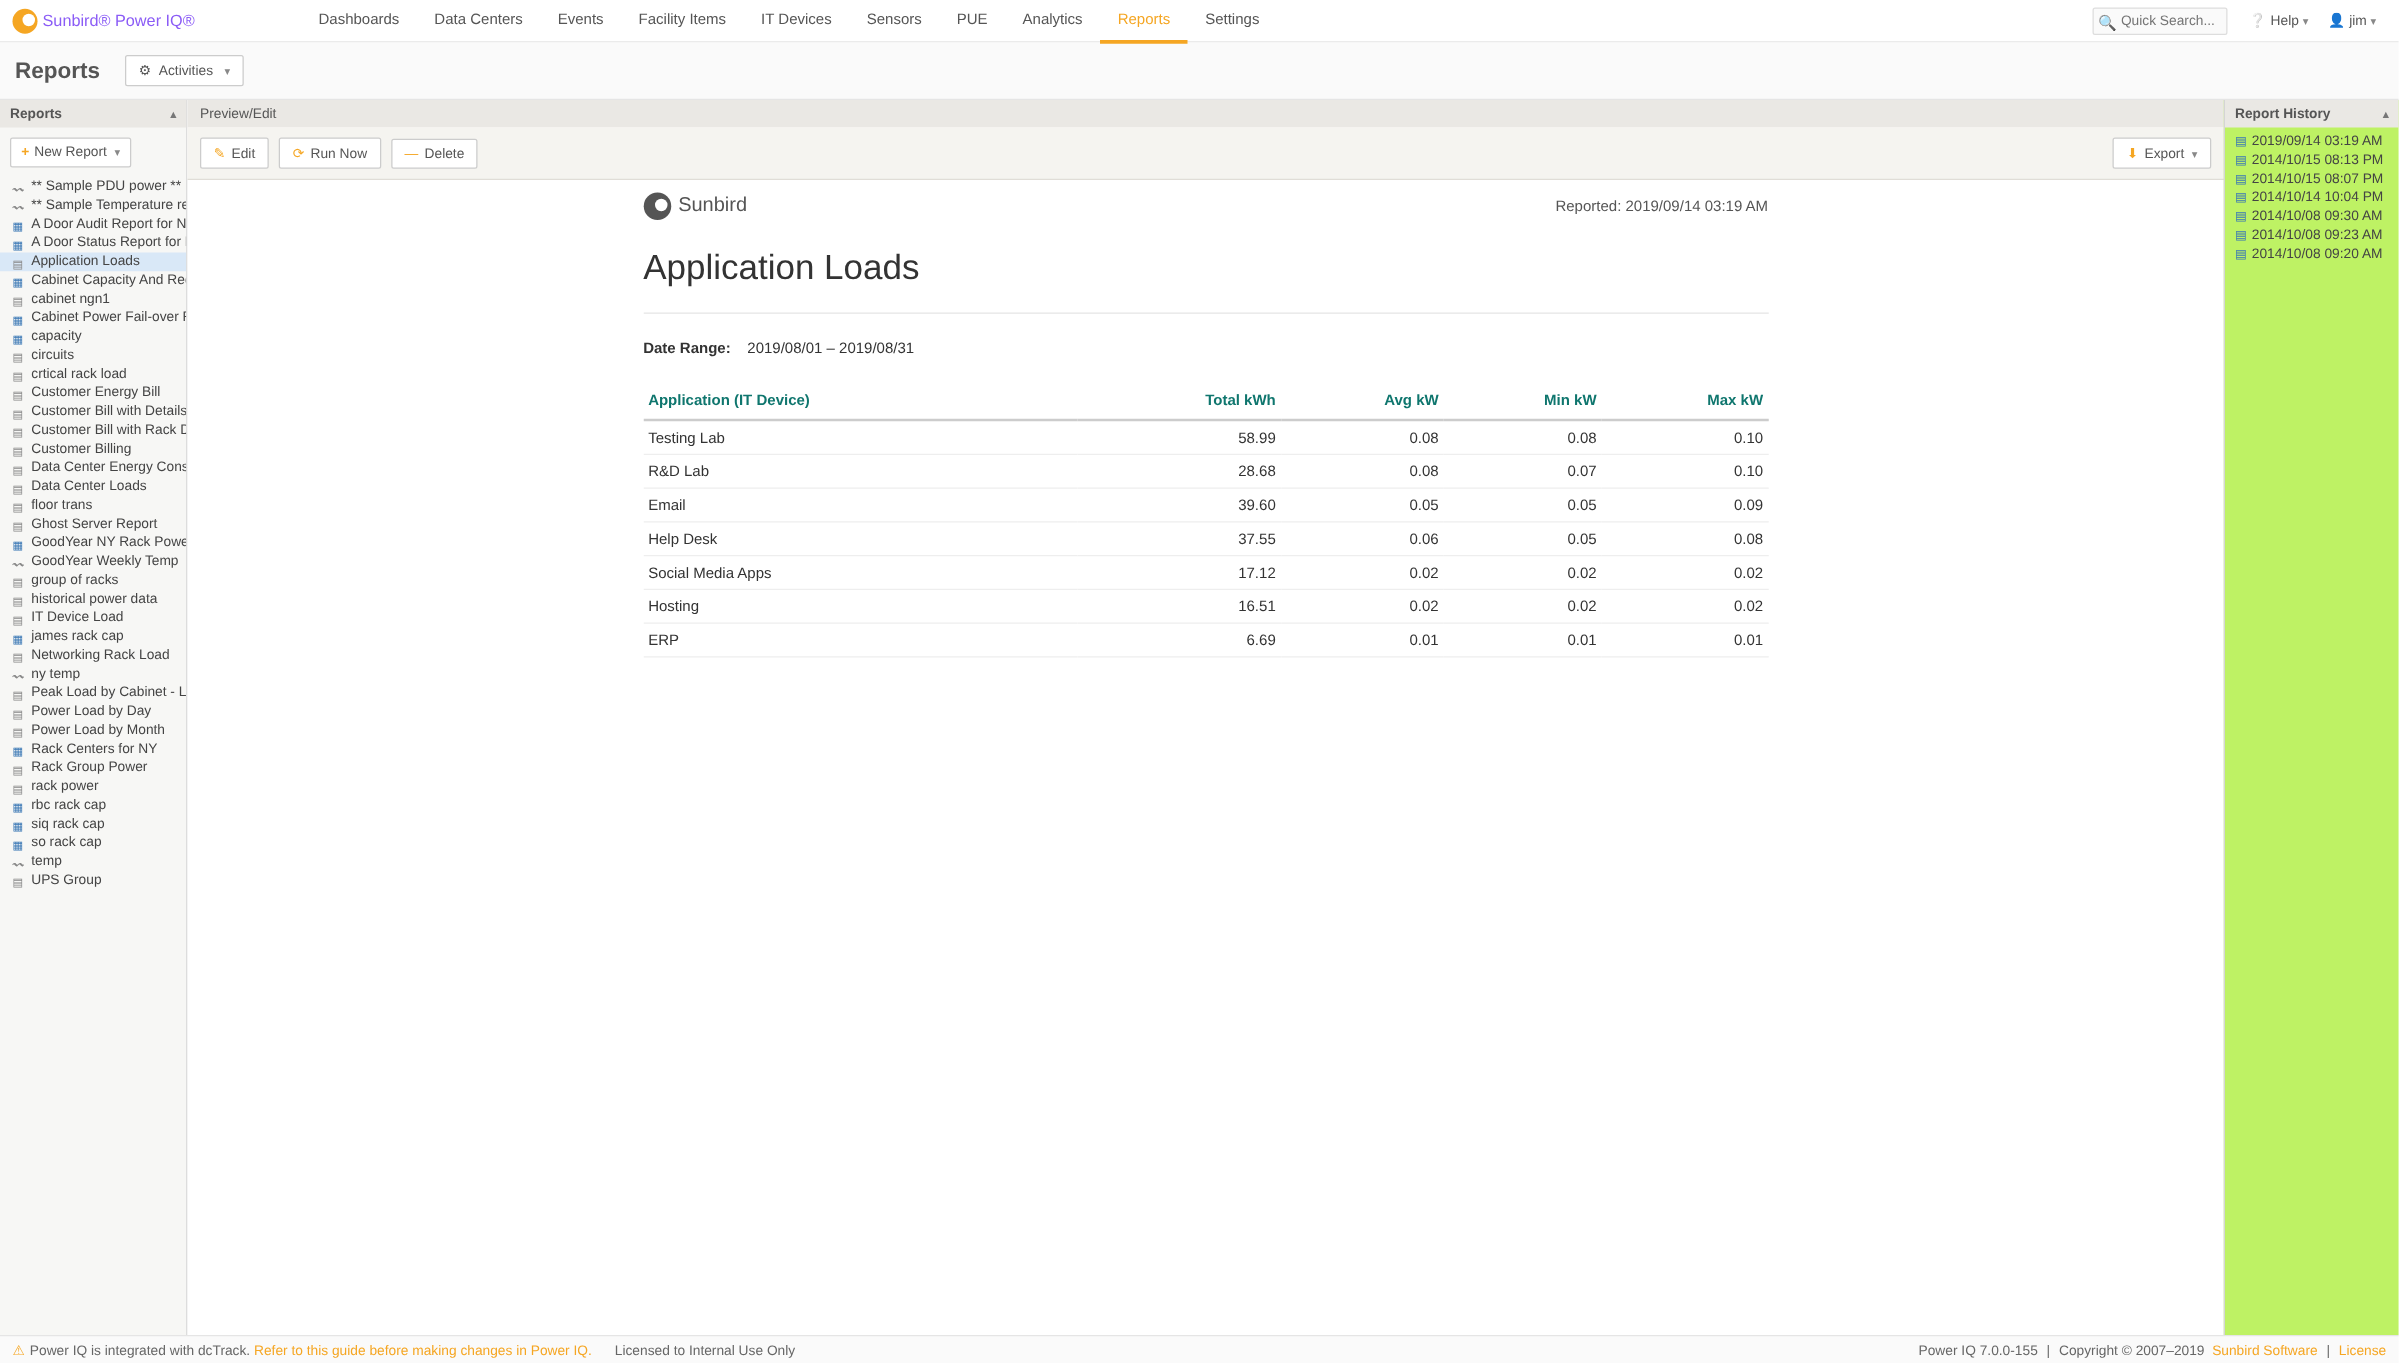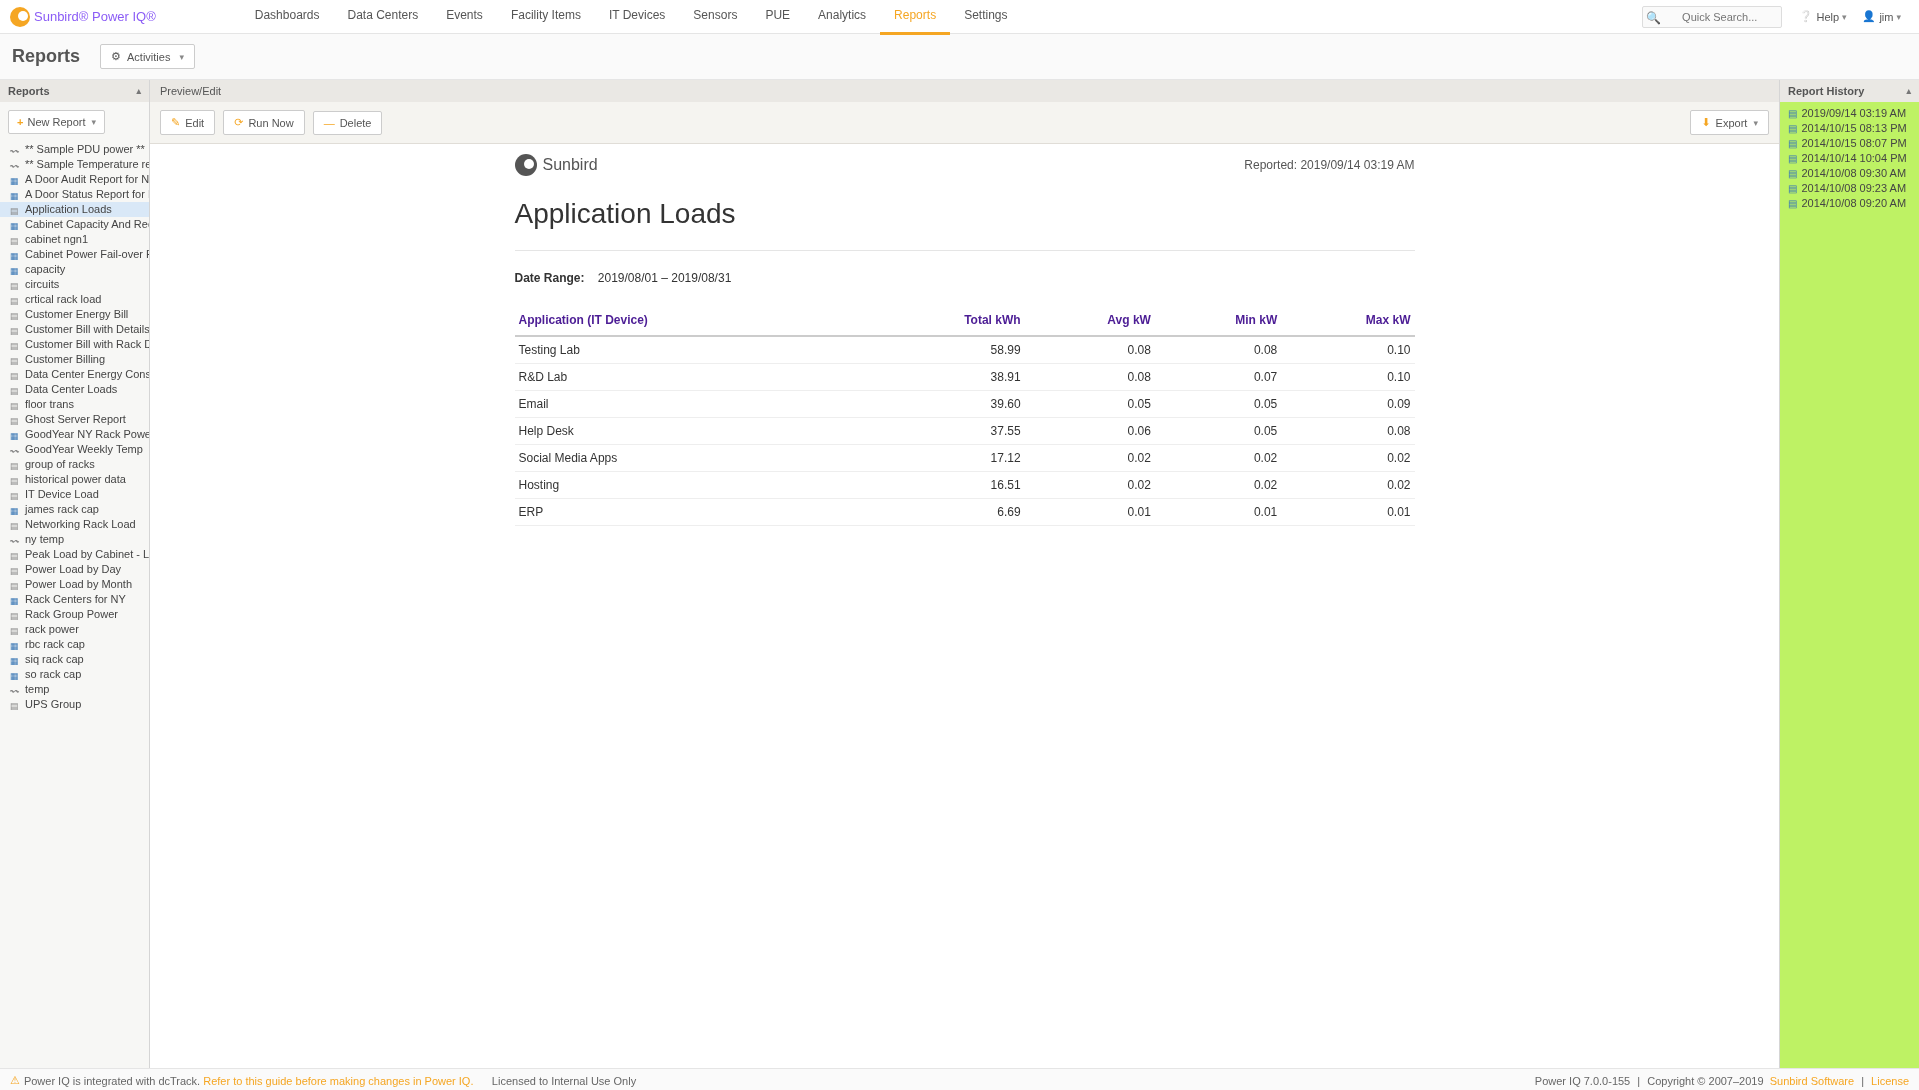--- a/index.html
+++ b/index.html
@@ -8,21 +8,21 @@
 
 .topbar { display: flex; align-items: center; height: 34px; border-bottom: 1px solid #e5e5e5; padding: 0 10px; }
 .logo-wrap { display: flex; align-items: center; padding-right: 15px; }
 .logo-icon { width: 20px; height: 20px; background: #f5a623; border-radius: 50%; position: relative; margin-right: 4px; }
 .logo-icon::after { content: ''; position: absolute; width: 10px; height: 10px; background: #fff; border-radius: 50%; top: 4px; left: 8px; }
 .logo-text { font-size: 13px; color: #8b5cf6; }
 .nav-links { display: flex; flex: 1; margin-left: 70px; }
 .nav-link { padding: 0 14px; line-height: 34px; color: #555; cursor: pointer; border-bottom: 3px solid transparent; }
 .nav-link.active { color: #f5a623; border-bottom-color: #f5a623; }
 .search-wrap { position: relative; margin-right: 10px; }
-.search-input { width: 140px; padding: 4px 6px 4px 22px; border: 1px solid #ddd; border-radius: 2px; font-size: 11px; color: #999; background: #fafafa; text-align: center; }
+.search-input { width: 108px; padding: 4px 6px 4px 22px; border: 1px solid #ddd; border-radius: 2px; font-size: 11px; color: #999; background: #fafafa; }
 .search-icon-top { position: absolute; left: 5px; top: 5px; width: 12px; height: 12px; }
 .user-wrap { display: flex; align-items: center; }
 .user-item { padding: 0 8px; color: #555; font-size: 11px; cursor: pointer; display: flex; align-items: center; }
 .caret { margin-left: 3px; font-size: 9px; color: #888; }
 
 
 .page-header { display: flex; align-items: center; padding: 10px 12px; border-bottom: 1px solid #e5e5e5; background: #fafafa; }
 .page-title { font-size: 18px; font-weight: 600; color: #555; margin-right: 20px; }
 .activities-btn { border: 1px solid #ccc; background: #fff; padding: 5px 10px; border-radius: 2px; color: #555; cursor: pointer; display: inline-flex; align-items: center; font-size: 11px; }
 
@@ -60,21 +60,21 @@
 .report-top { display: flex; justify-content: space-between; align-items: center; padding: 10px 0; }
 .sunbird-logo { display: flex; align-items: center; }
 .sunbird-icon { width: 22px; height: 22px; background: #555; border-radius: 50%; position: relative; margin-right: 6px; }
 .sunbird-icon::after { content: ''; position: absolute; width: 10px; height: 10px; background: #fff; border-radius: 50%; top: 5px; left: 9px; }
 .sunbird-text { font-size: 16px; color: #555; }
 .reported-text { font-size: 12px; color: #555; }
 .report-title { font-size: 28px; font-weight: 400; color: #333; padding: 12px 0 20px 0; border-bottom: 1px solid #e5e5e5; margin-bottom: 20px; }
 .date-range-row { padding: 0 0 20px 0; font-size: 12px; color: #333; }
 .date-label { font-weight: 600; display: inline-block; width: 80px; }
 .report-table { width: 100%; border-collapse: collapse; }
-.report-table th { text-align: right; font-weight: 600; padding: 8px 4px; border-bottom: 2px solid #ccc; font-size: 12px; color: #4c1d95; }
+.report-table th { text-align: right; font-weight: 600; padding: 8px 4px; border-bottom: 2px solid #ccc; font-size: 12px; color: #0f766e; }
 .report-table th:first-child { text-align: left; }
 .report-table td { text-align: right; padding: 6px 4px; border-bottom: 1px solid #eee; font-size: 12px; color: #333; }
 .report-table td:first-child { text-align: left; }
 
 
 .history { width: 140px; border-left: 1px solid #d5d5d5; background: #bef264; }
 .history-list { padding: 4px 0; }
 .history-item { padding: 1px 8px; color: #444; cursor: pointer; font-size: 11px; display: flex; align-items: center; line-height: 13px; }
 .history-icon { margin-right: 4px; color: #3b78b5; font-size: 10px; }
 
@@ -354,21 +354,21 @@
           <tbody id="table-body">
               <tr>
                 <td>Testing Lab</td>
                 <td>58.99</td>
                 <td>0.08</td>
                 <td>0.08</td>
                 <td>0.10</td>
               </tr>
               <tr>
                 <td>R&amp;D Lab</td>
-                <td>38.91</td>
+                <td>28.68</td>
                 <td>0.08</td>
                 <td>0.07</td>
                 <td>0.10</td>
               </tr>
               <tr>
                 <td>Email</td>
                 <td>39.60</td>
                 <td>0.05</td>
                 <td>0.05</td>
                 <td>0.09</td>

